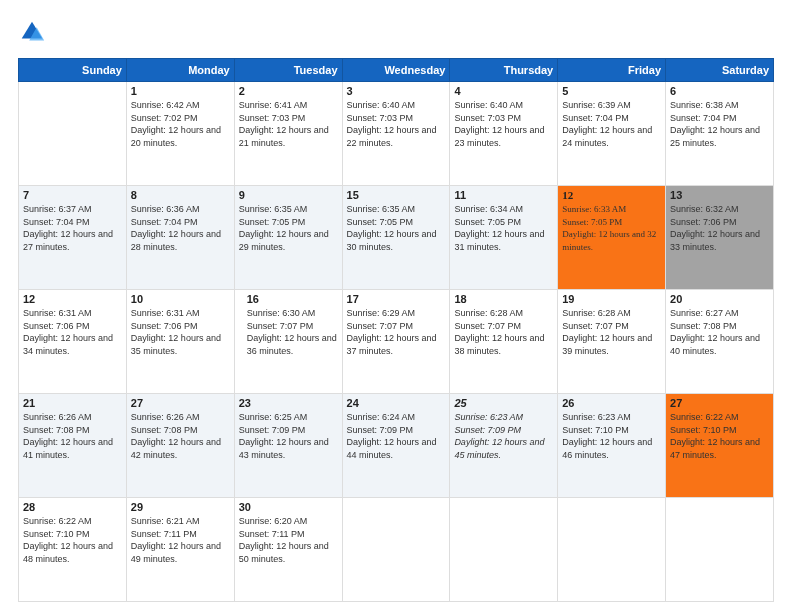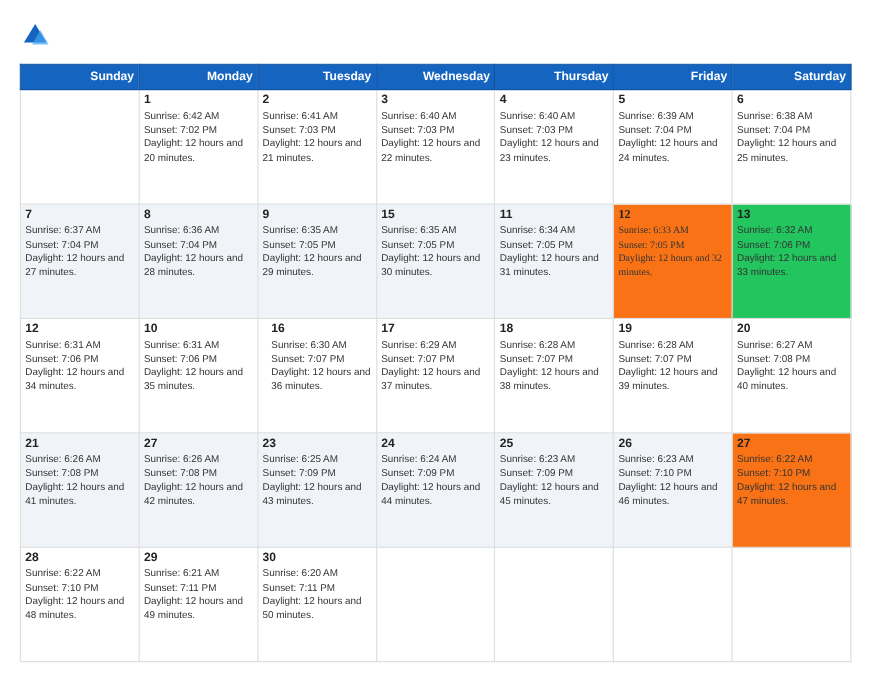--- a/index.html
+++ b/index.html
@@ -151,21 +151,21 @@
           <td style="background: rgb(240, 244, 248);"><span class="day-num">8</span>
         <span class="day-info">Sunrise: 6:36 AM<br>Sunset: 7:04 PM<br>Daylight: 12 hours and 28 minutes.</span></td>
           <td style="background: rgb(240, 244, 248);"><span class="day-num">9</span>
         <span class="day-info">Sunrise: 6:35 AM<br>Sunset: 7:05 PM<br>Daylight: 12 hours and 29 minutes.</span></td>
           <td style="background: rgb(240, 244, 248);"><span class="day-num">15</span>
         <span class="day-info">Sunrise: 6:35 AM<br>Sunset: 7:05 PM<br>Daylight: 12 hours and 30 minutes.</span></td>
           <td style="background: rgb(240, 244, 248);"><span class="day-num">11</span>
         <span class="day-info">Sunrise: 6:34 AM<br>Sunset: 7:05 PM<br>Daylight: 12 hours and 31 minutes.</span></td>
           <td style="background: #f97316; font-family: Liberation Serif, serif;"><span class="day-num">12</span>
         <span class="day-info">Sunrise: 6:33 AM<br>Sunset: 7:05 PM<br>Daylight: 12 hours and 32 minutes.</span></td>
-          <td style="background: #22c55e;"><span class="day-num">13</span>
+          <td style="background: #a3a3a3;"><span class="day-num">13</span>
         <span class="day-info">Sunrise: 6:32 AM<br>Sunset: 7:06 PM<br>Daylight: 12 hours and 33 minutes.</span></td>
         </tr>
         <tr>
           <td style="background: rgb(255, 255, 255);"><span class="day-num">12</span>
         <span class="day-info">Sunrise: 6:31 AM<br>Sunset: 7:06 PM<br>Daylight: 12 hours and 34 minutes.</span></td>
           <td style="background: rgb(255, 255, 255);"><span class="day-num">10</span>
         <span class="day-info">Sunrise: 6:31 AM<br>Sunset: 7:06 PM<br>Daylight: 12 hours and 35 minutes.</span></td>
           <td style="background: rgb(255, 255, 255); padding-left: 12px;"><span class="day-num">16</span>
         <span class="day-info">Sunrise: 6:30 AM<br>Sunset: 7:07 PM<br>Daylight: 12 hours and 36 minutes.</span></td>
           <td style="background: rgb(255, 255, 255);"><span class="day-num">17</span>
@@ -179,21 +179,21 @@
         </tr>
         <tr>
           <td style="background: rgb(240, 244, 248);"><span class="day-num">21</span>
         <span class="day-info">Sunrise: 6:26 AM<br>Sunset: 7:08 PM<br>Daylight: 12 hours and 41 minutes.</span></td>
           <td style="background: rgb(240, 244, 248);"><span class="day-num">27</span>
         <span class="day-info">Sunrise: 6:26 AM<br>Sunset: 7:08 PM<br>Daylight: 12 hours and 42 minutes.</span></td>
           <td style="background: rgb(240, 244, 248);"><span class="day-num">23</span>
         <span class="day-info">Sunrise: 6:25 AM<br>Sunset: 7:09 PM<br>Daylight: 12 hours and 43 minutes.</span></td>
           <td style="background: rgb(240, 244, 248);"><span class="day-num">24</span>
         <span class="day-info">Sunrise: 6:24 AM<br>Sunset: 7:09 PM<br>Daylight: 12 hours and 44 minutes.</span></td>
-          <td style="background: rgb(240, 244, 248);"><span class="day-num">25</span>
+          <td style="background: rgb(240, 244, 248); font-style: italic;"><span class="day-num">25</span>
         <span class="day-info">Sunrise: 6:23 AM<br>Sunset: 7:09 PM<br>Daylight: 12 hours and 45 minutes.</span></td>
           <td style="background: rgb(240, 244, 248);"><span class="day-num">26</span>
         <span class="day-info">Sunrise: 6:23 AM<br>Sunset: 7:10 PM<br>Daylight: 12 hours and 46 minutes.</span></td>
           <td style="background: #f97316;"><span class="day-num">27</span>
         <span class="day-info">Sunrise: 6:22 AM<br>Sunset: 7:10 PM<br>Daylight: 12 hours and 47 minutes.</span></td>
         </tr>
         <tr>
           <td style="background: rgb(255, 255, 255);"><span class="day-num">28</span>
         <span class="day-info">Sunrise: 6:22 AM<br>Sunset: 7:10 PM<br>Daylight: 12 hours and 48 minutes.</span></td>
           <td style="background: rgb(255, 255, 255);"><span class="day-num">29</span>

